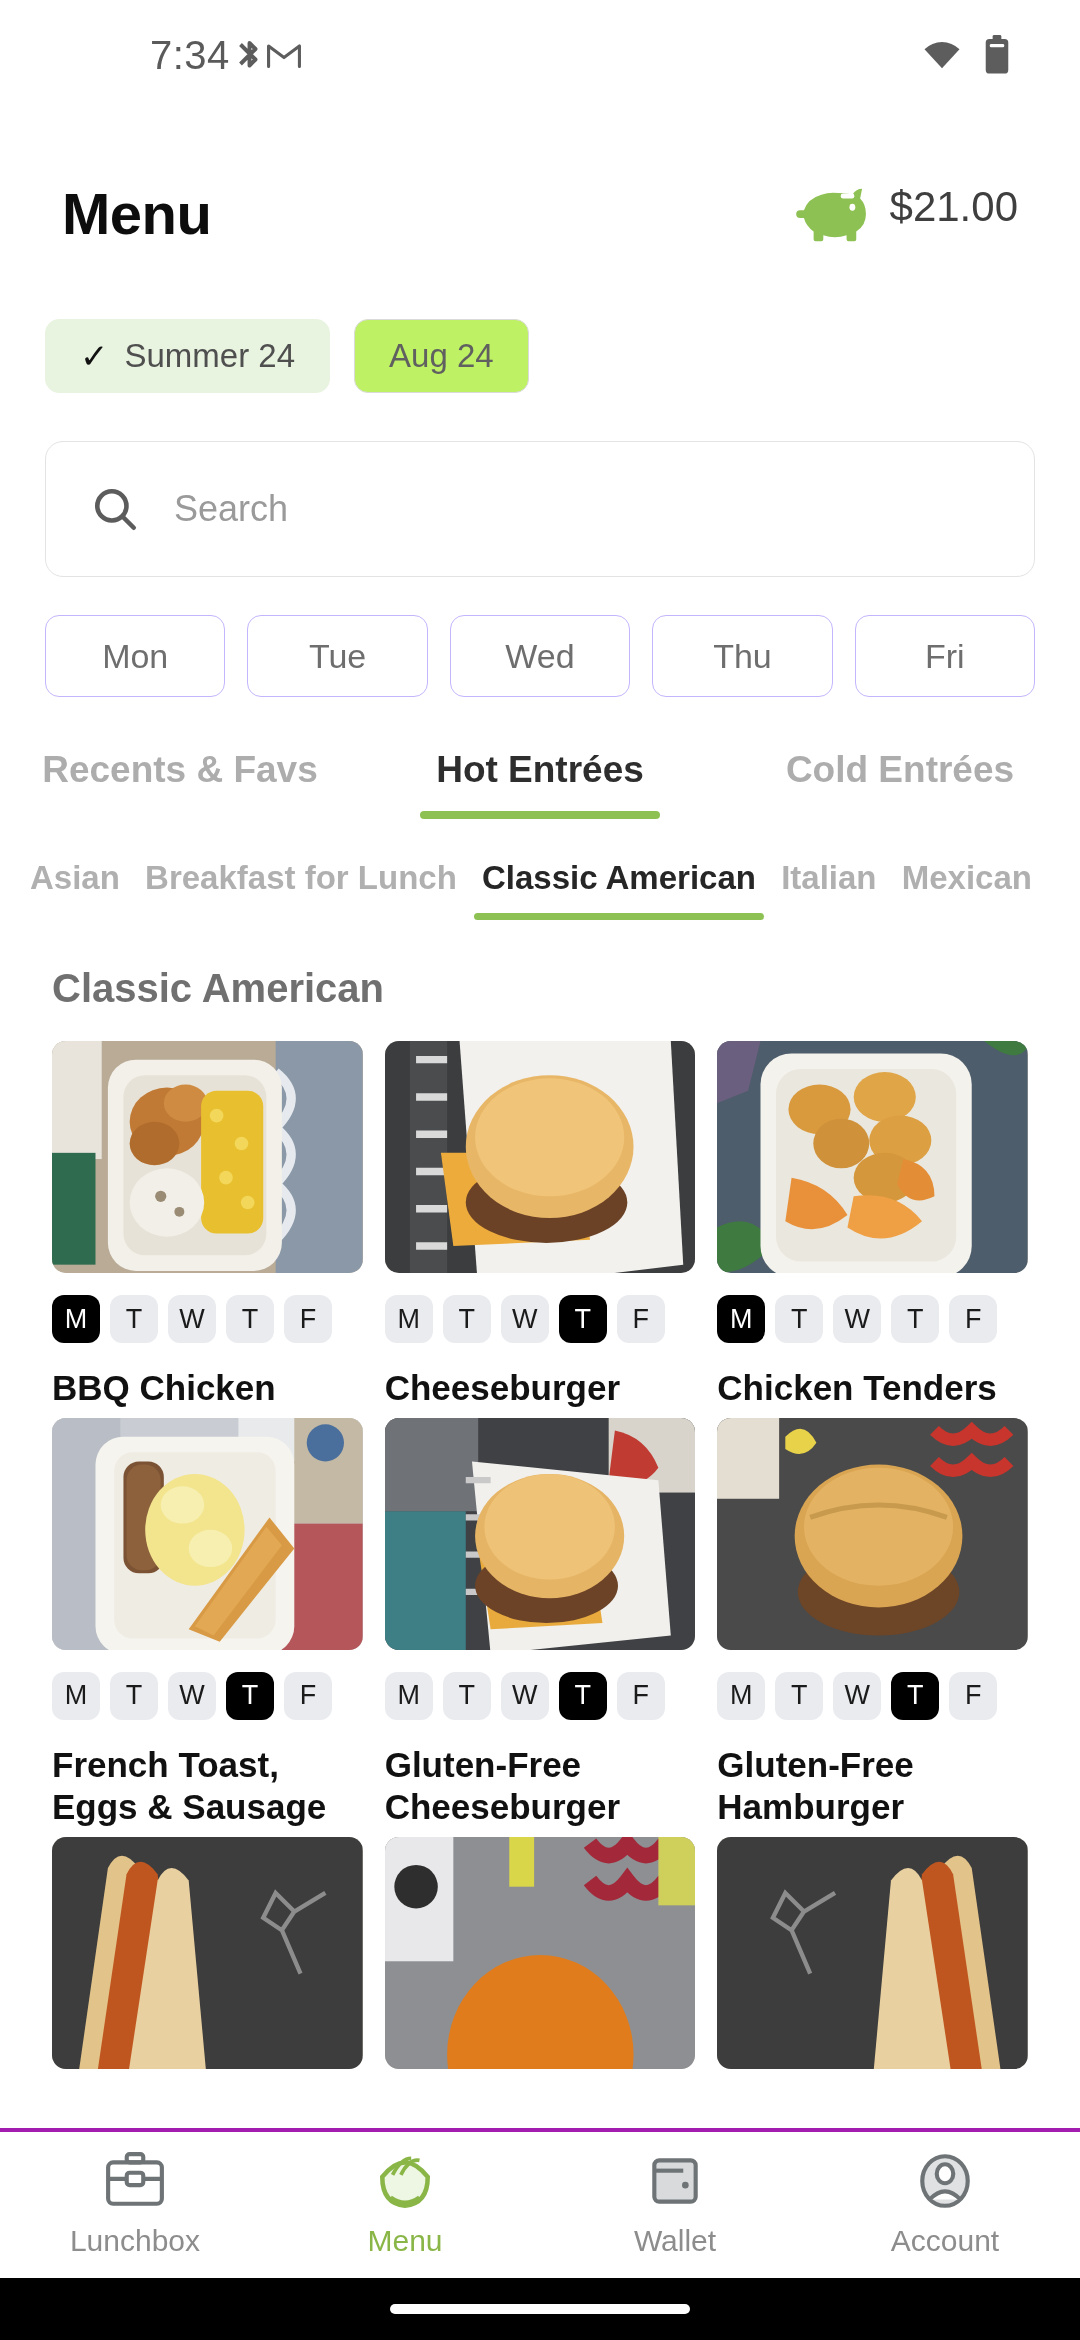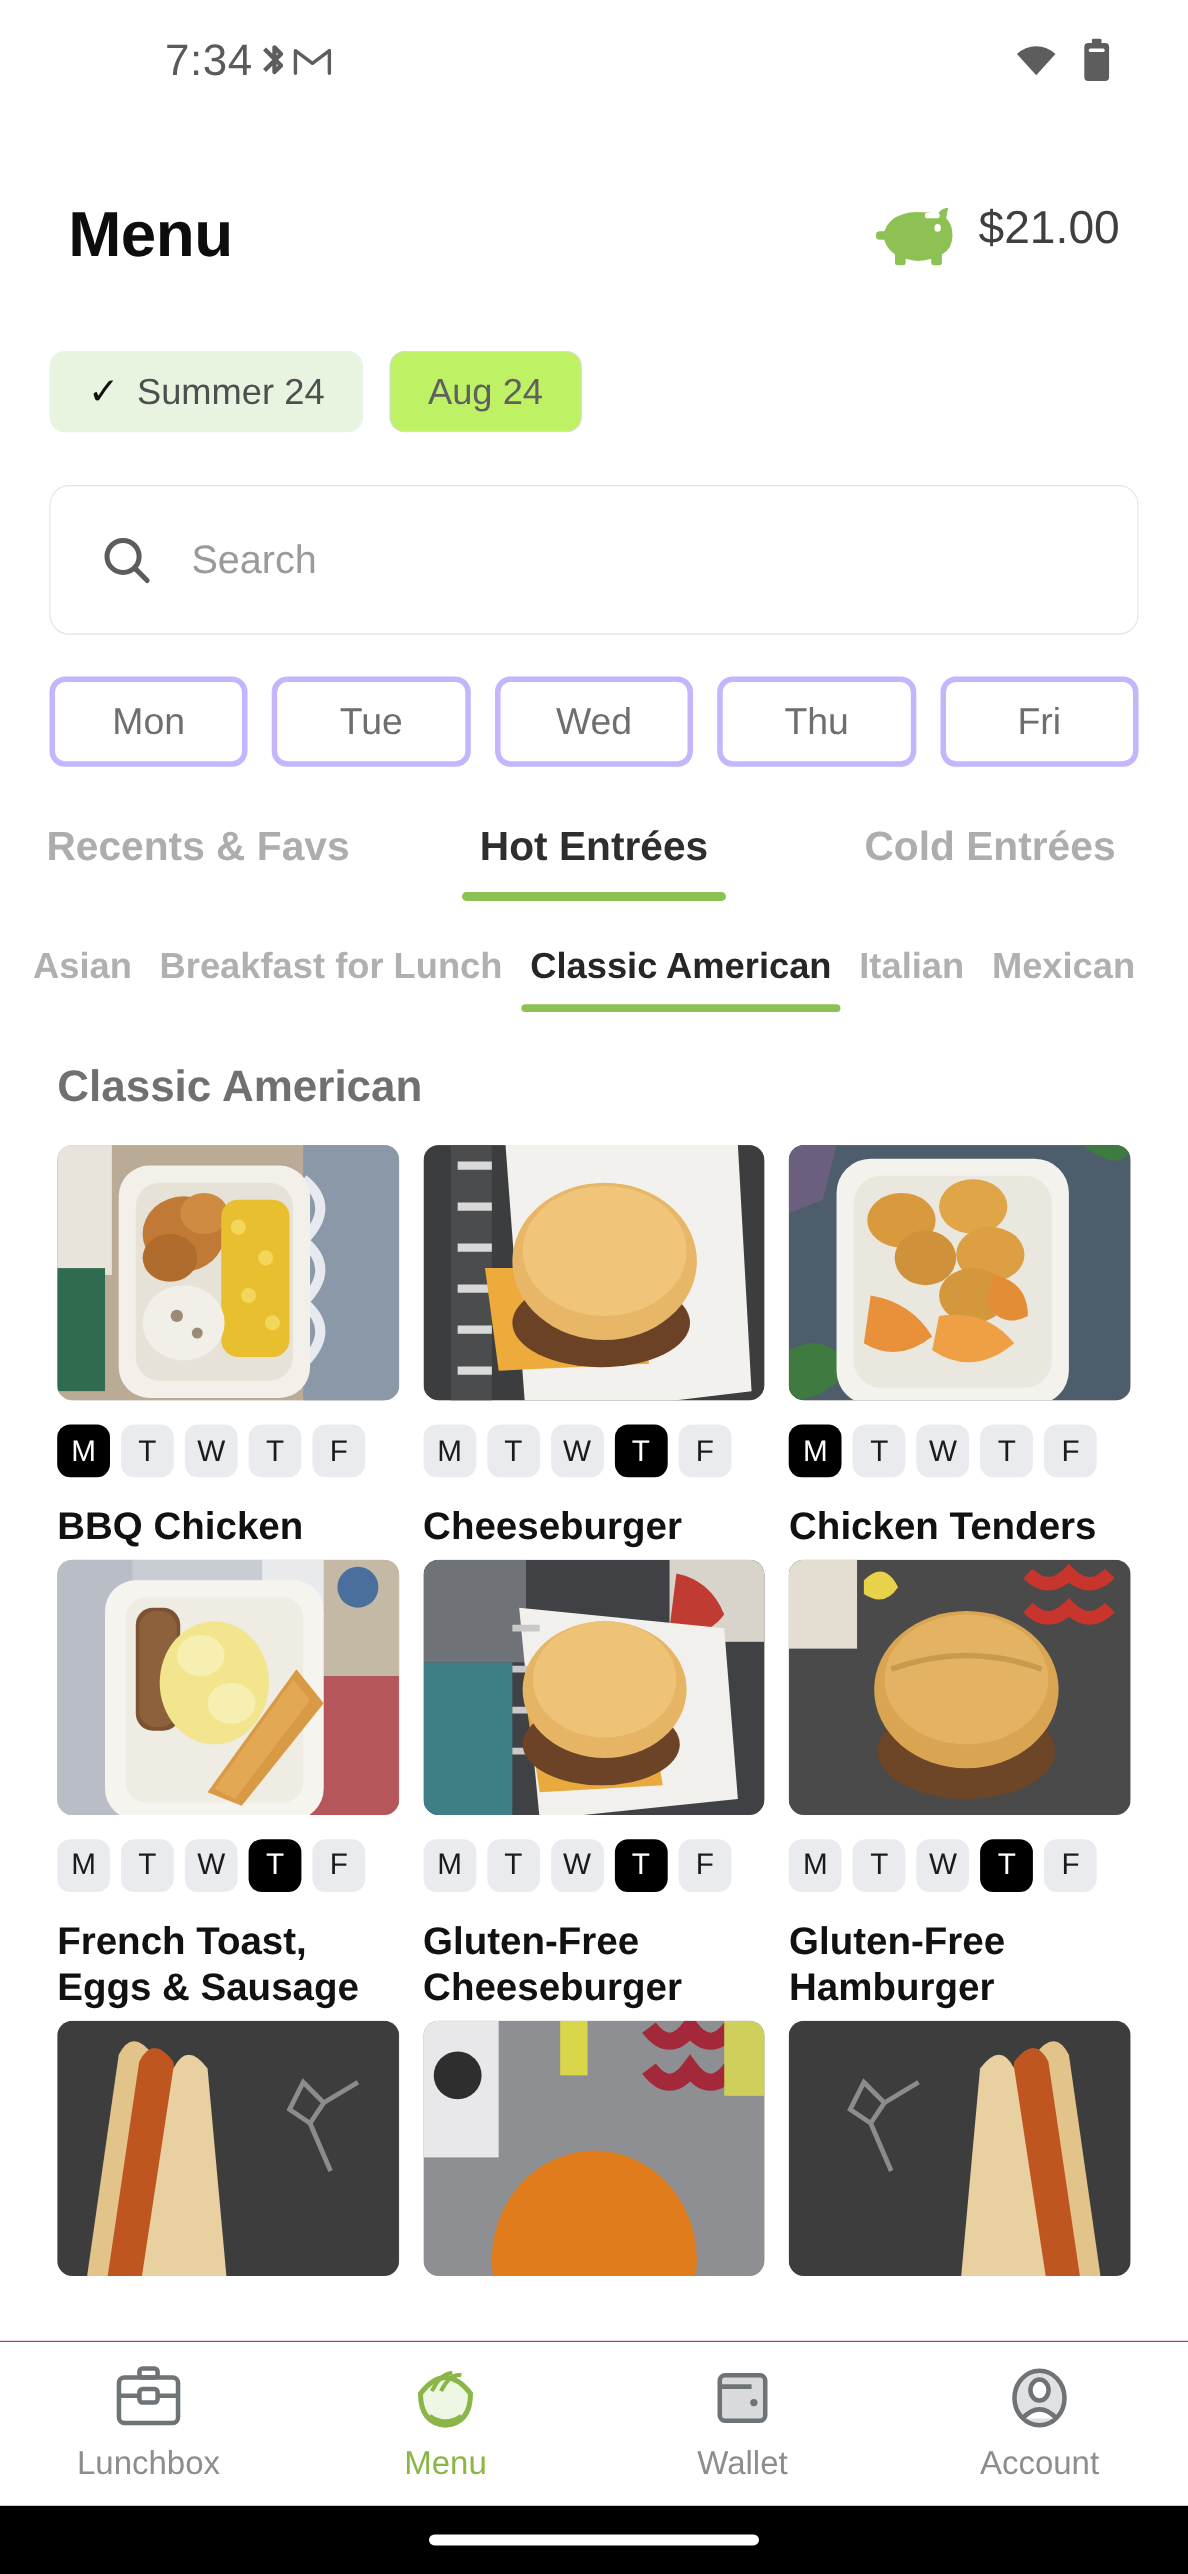--- a/index.html
+++ b/index.html
@@ -38,21 +38,21 @@
   .search-wrap { padding: 48px 45px 0 45px; }
   .search {
     height: 136px; border:1px solid #e3e3e3; border-radius: 18px;
     display:flex; align-items:center; gap: 34px; padding: 0 44px; background:#fff;
   }
   .search-text { font-size: 36px; color:#9a9a9a; }
 
   
   .day-row { display:flex; gap: 22px; padding: 38px 45px 0 45px; }
   .day-chip {
-    flex:1; height: 82px; border:5px solid #c4b5fd; border-radius: 14px;
+    flex:1; height: 82px; border:1px solid #c4b5fd; border-radius: 14px;
     display:flex; align-items:center; justify-content:center;
     font-size: 34px; color:#6e6e6e; background:#fff;
   }
 
   
   .tabs { display:flex; padding: 52px 0 0 0; }
   .tab { flex:1; display:flex; flex-direction:column; align-items:center; }
   .tab-label { font-size: 37px; color:#adadad; font-weight:700; padding-bottom: 20px; }
   .tab.active .tab-label { color:#2e2e2e; }
   .tab-underline { height: 8px; width: 0; border-radius: 4px; background: transparent; }
@@ -79,21 +79,21 @@
     width: 48px; height: 48px; border-radius: 12px;
     background:#e9ebef; color:#1b1b1b;
     display:flex; align-items:center; justify-content:center;
     font-size: 27px;
   }
   .badge.on { background:#000; color:#fff; }
   .card-title { margin-top: 24px; font-size: 35px; font-weight:700; color:#111; line-height: 1.22; }
 
   
   .bottomnav {
-    height: 150px; border-top:1px solid #a21caf; background:#fff;
+    height: 150px; border-top:4px solid #a21caf; background:#fff;
     display:flex; align-items:center;
   }
   .nav-item { flex:1; display:flex; flex-direction:column; align-items:center; gap: 14px; }
   .nav-label { font-size: 30px; color:#8d8d8d; }
   .nav-item.active .nav-label { color:#8ab648; }
   .gesture-bar { height: 62px; background:#000; display:flex; align-items:center; justify-content:center; }
   .gesture-pill { width: 300px; height: 10px; border-radius: 5px; background:#fff; }
 
   
   .ph { position:absolute; inset:0; }

